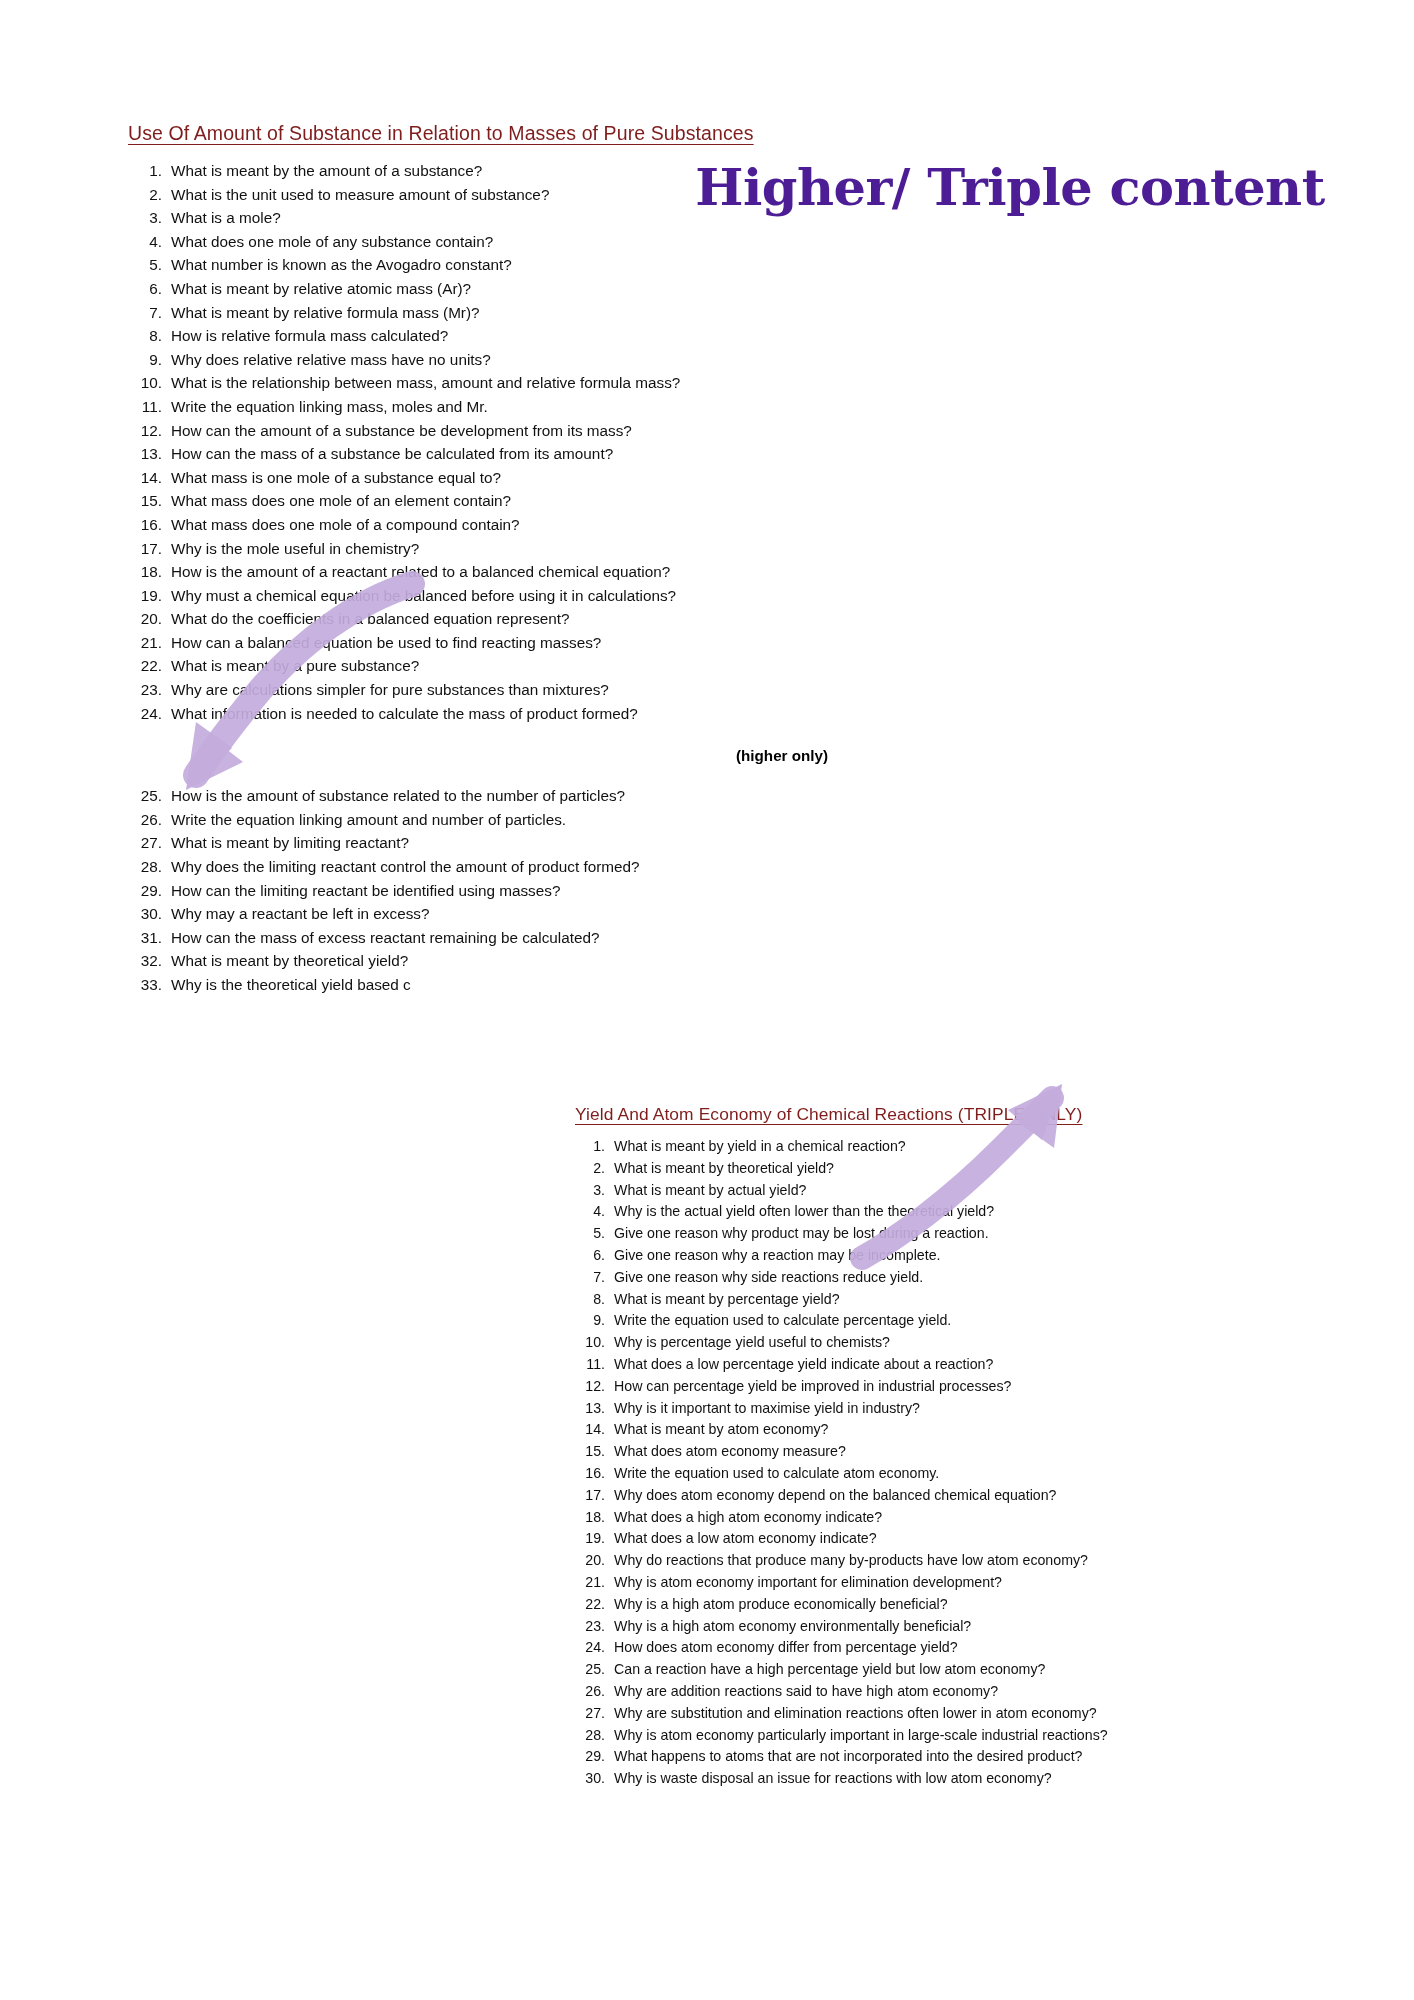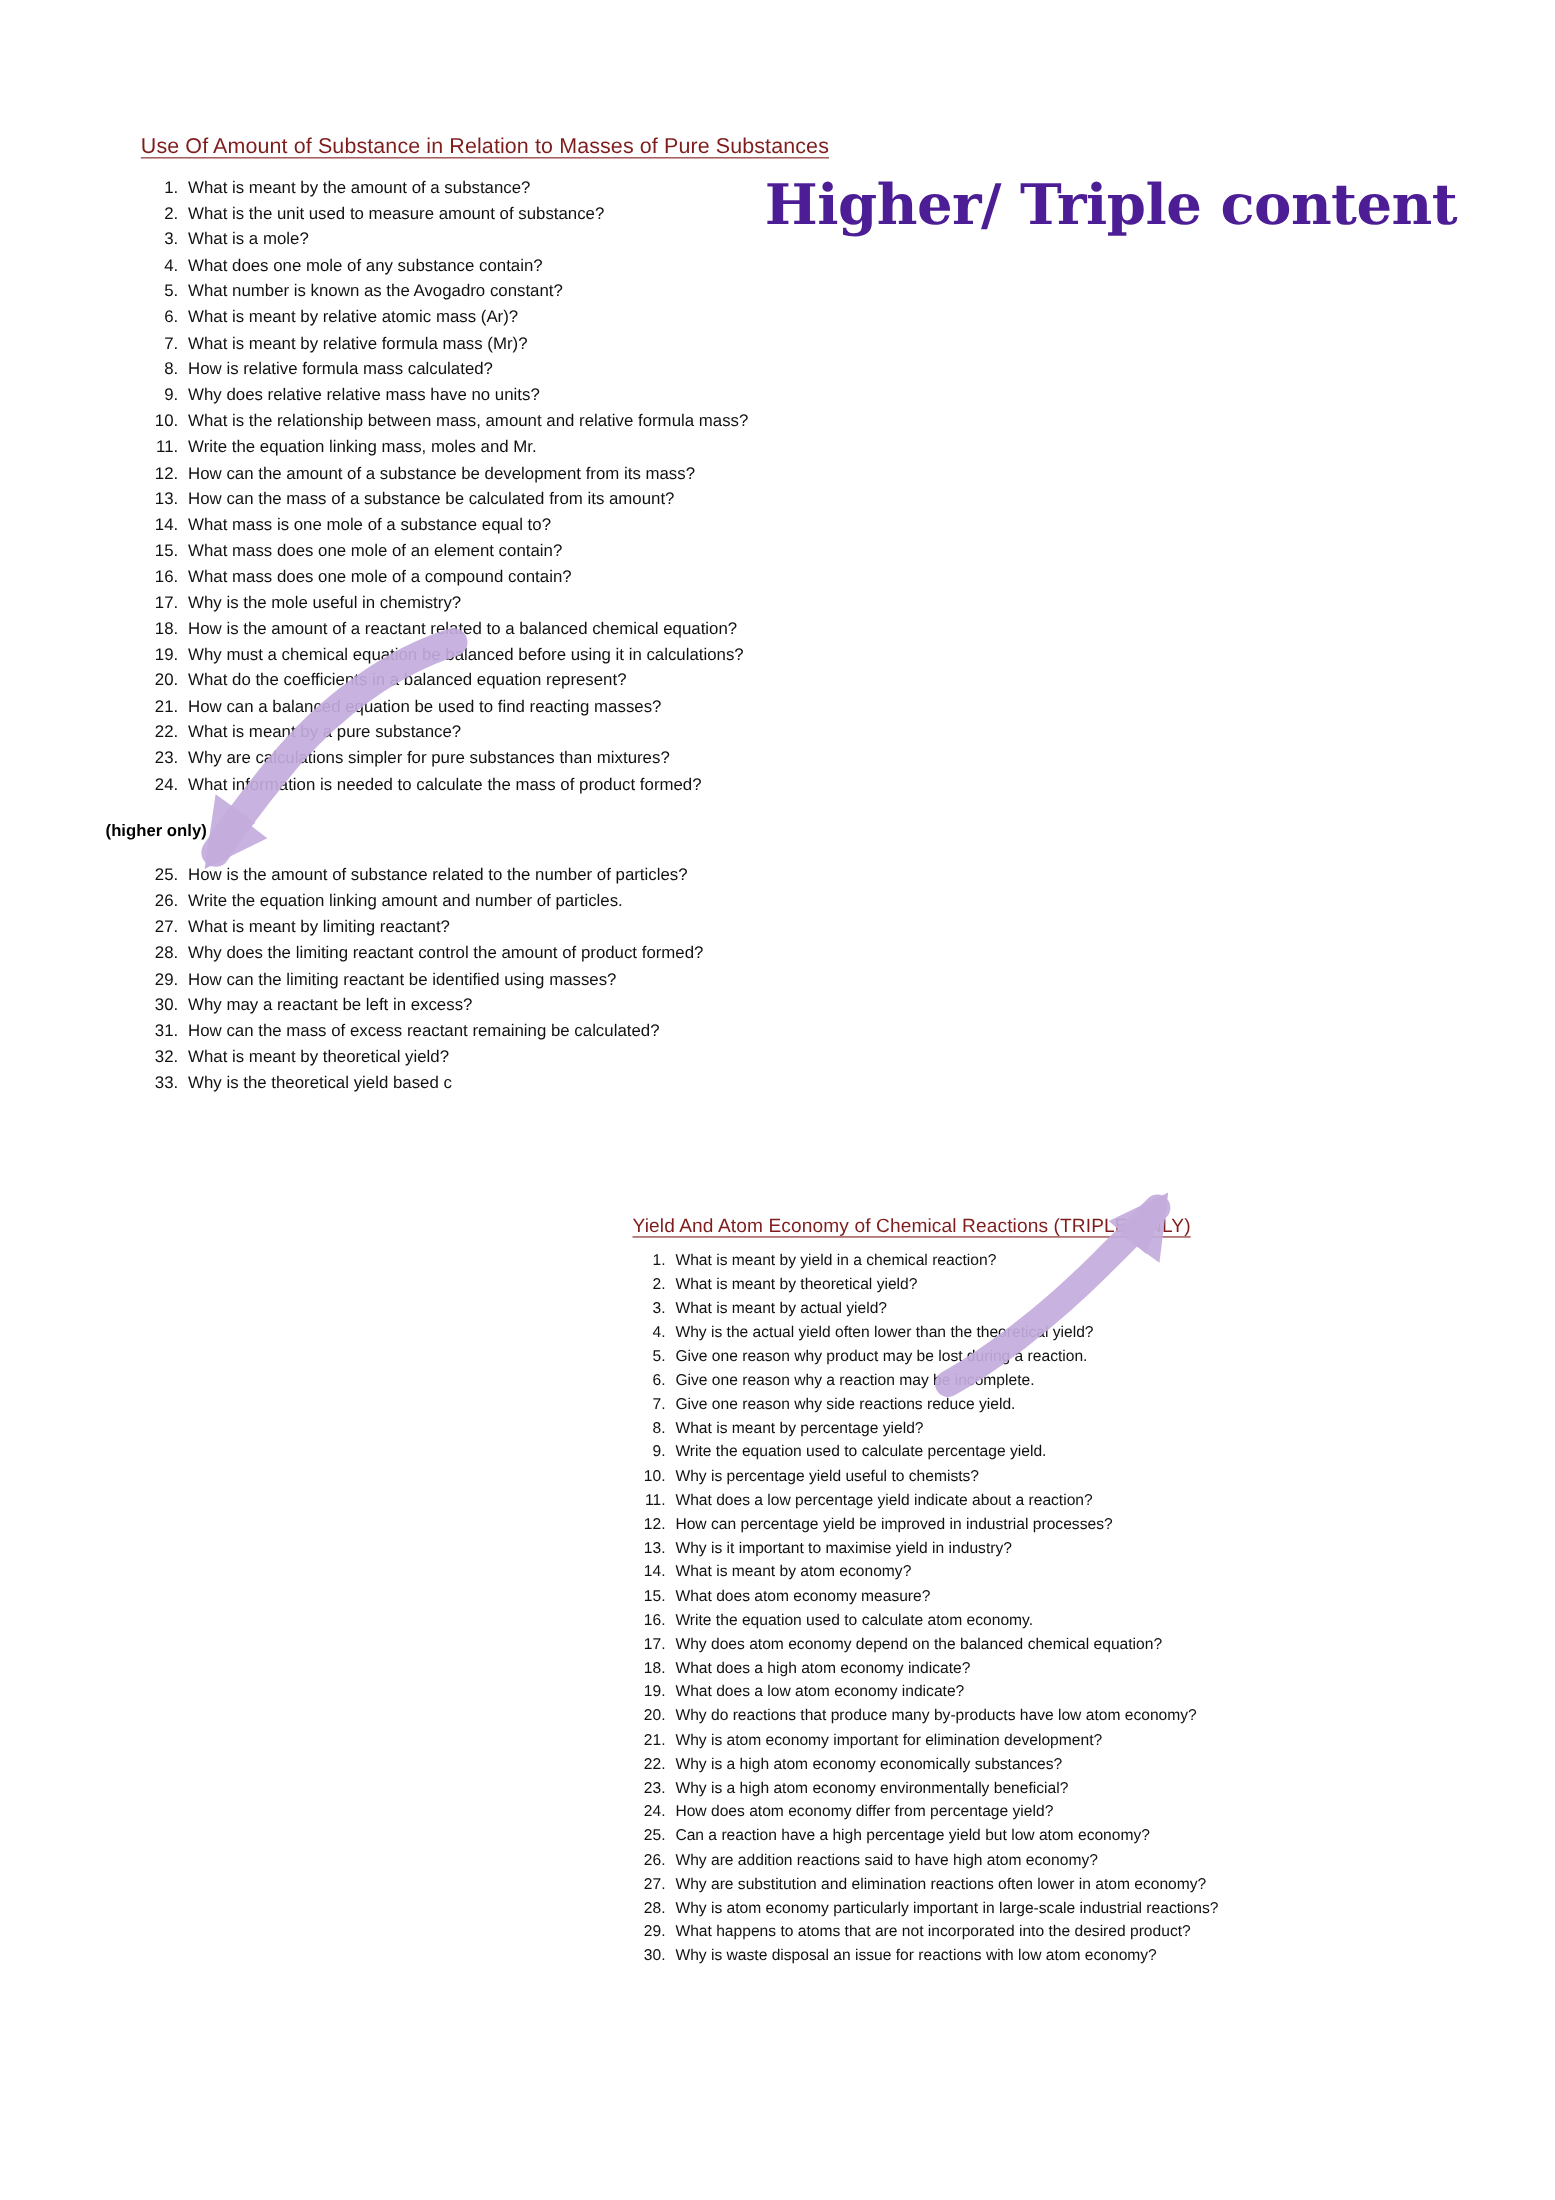--- a/index.html
+++ b/index.html
@@ -67,20 +67,21 @@
     margin-right: 9px;
     flex: 0 0 auto;
   }
 
   .higher-label {
     font-size: 15.2px;
     font-weight: bold;
     color: #000;
     margin-top: 22px;
     margin-left: -32px;
+    text-align: right;
   }
 
   .q-list.higher {
     margin-top: 20px;
   }
 
   
   .banner {
     position: absolute;
     left: 640px;
@@ -359,21 +360,21 @@
         <li class="q-item">
           <span class="q-num">20.</span>
           <span class="q-text">Why do reactions that produce many by-products have low atom economy?</span>
         </li>
         <li class="q-item">
           <span class="q-num">21.</span>
           <span class="q-text">Why is atom economy important for elimination development?</span>
         </li>
         <li class="q-item">
           <span class="q-num">22.</span>
-          <span class="q-text">Why is a high atom economy economically substances?</span>
+          <span class="q-text">Why is a high atom produce economically beneficial?</span>
         </li>
         <li class="q-item">
           <span class="q-num">23.</span>
           <span class="q-text">Why is a high atom economy environmentally beneficial?</span>
         </li>
         <li class="q-item">
           <span class="q-num">24.</span>
           <span class="q-text">How does atom economy differ from percentage yield?</span>
         </li>
         <li class="q-item">

